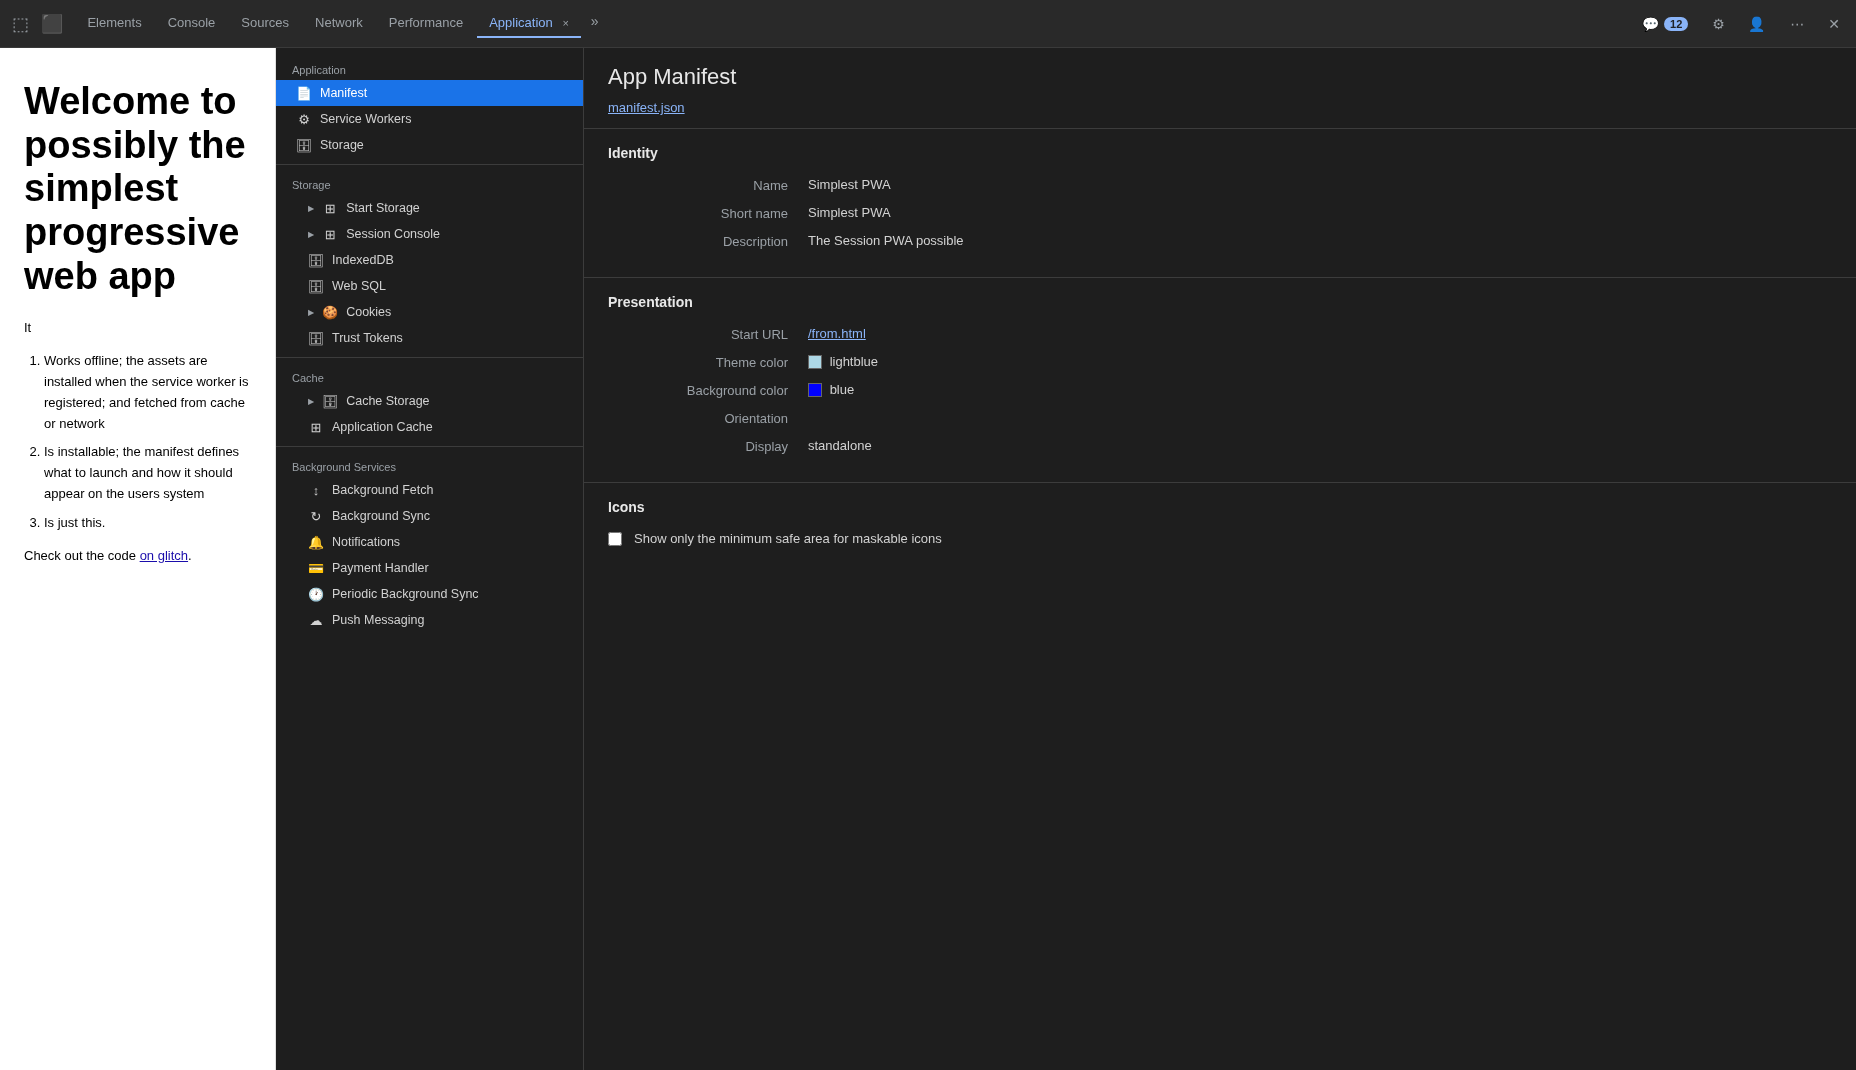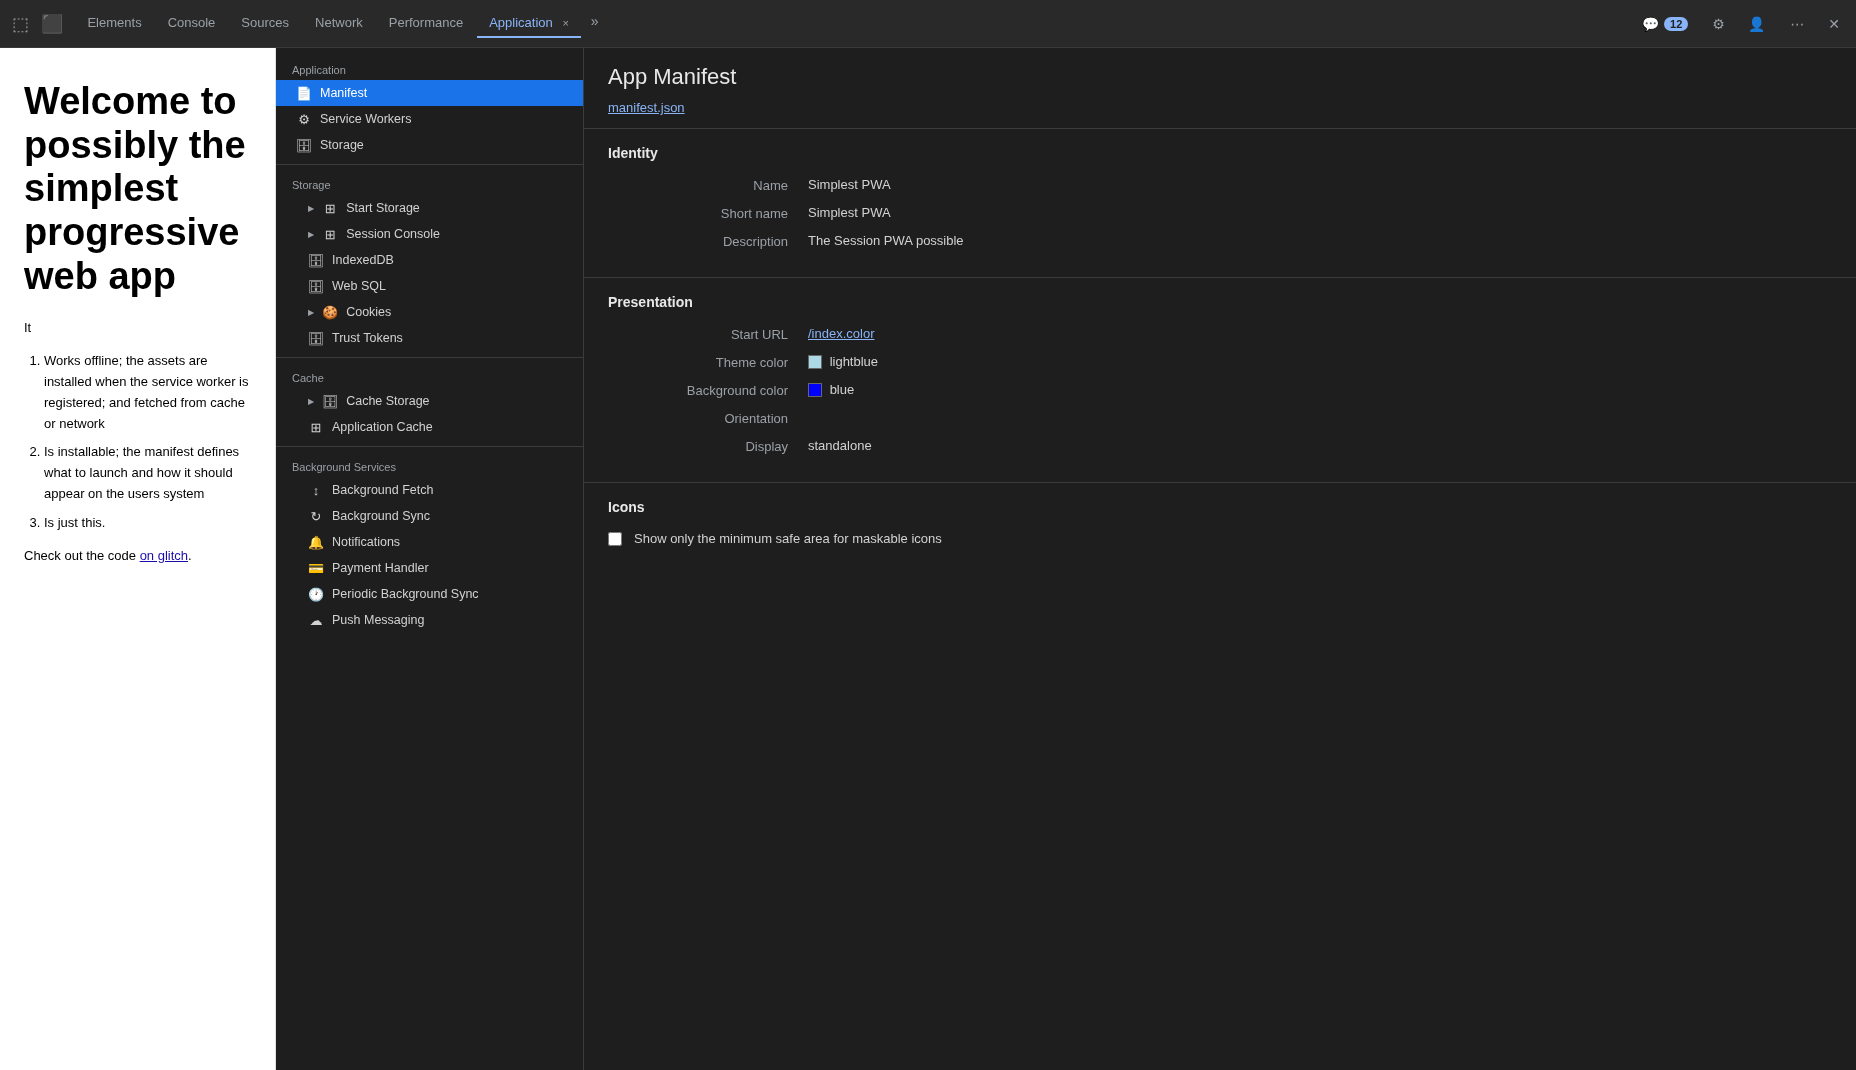--- a/index.html
+++ b/index.html
@@ -456,21 +456,21 @@
           <span class="info-value">The Session PWA possible</span>
         </div>
       </div>
 
       <div class="section-block">
         <div class="section-title">Presentation</div>
 
         <div class="info-row">
           <span class="info-label">Start URL</span>
           <span class="info-value">
-            <a style="color:#8ab4f8;text-decoration:underline;cursor:pointer;">/index.color</a>
+            <a style="color:#8ab4f8;text-decoration:underline;cursor:pointer;">/from.html</a>
           </span>
         </div>
         <div class="info-row">
           <span class="info-label">Theme color</span>
           <span class="info-value">
             <span class="color-swatch" style="background: #add8e6;"></span>
             <span>lightblue</span>
           </span>
         </div>
         <div class="info-row">

